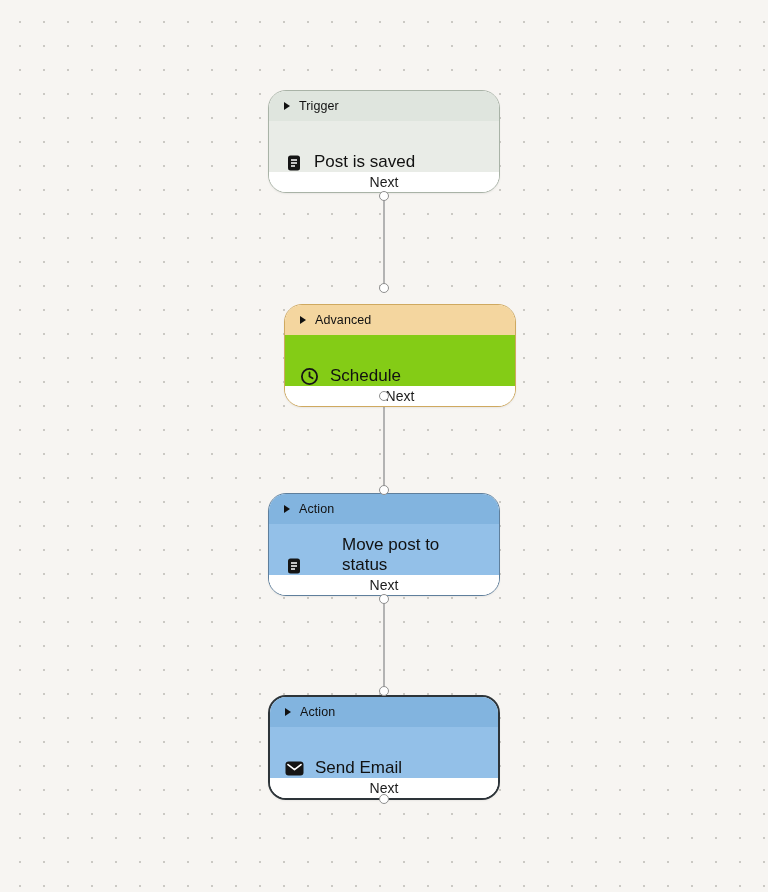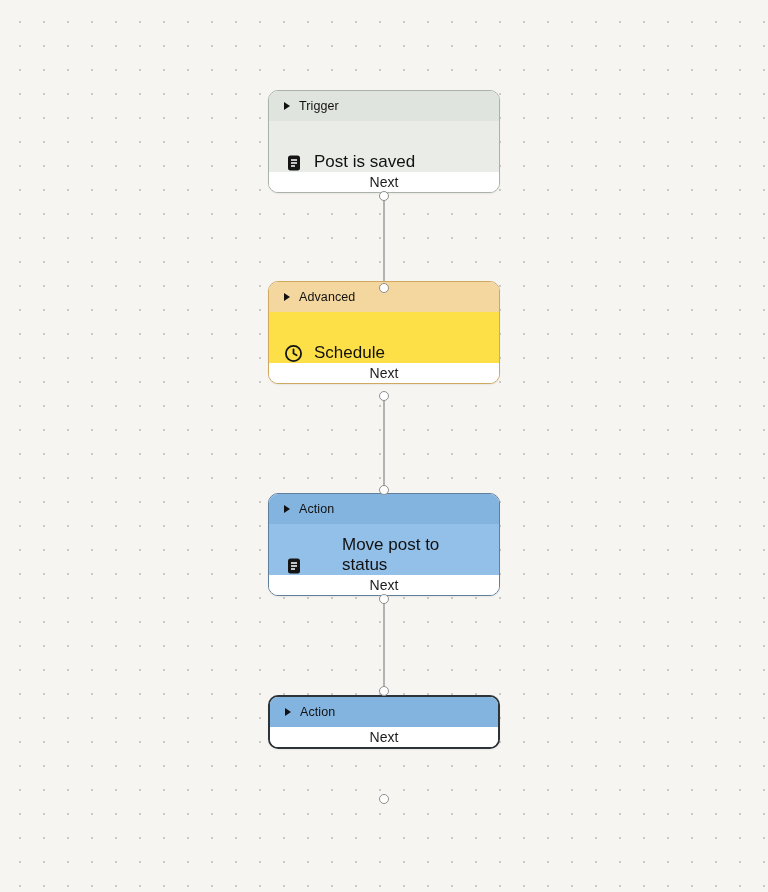--- a/index.html
+++ b/index.html
@@ -18,21 +18,21 @@
     background-position: 8px 10px;
     font-family: "Liberation Sans", sans-serif;
   }
 
   
   .node {
     position: absolute;
     left: 268px;
     width: 232px;
     border: 1px solid #999;
-    border-radius: 10px;
+    border-radius: 18px;
     overflow: hidden;
     background: #ffffff;
     box-sizing: border-box;
     z-index: 2;
     box-shadow: 0 1px 2px rgba(0,0,0,0.06);
   }
   .node-selected { border-width: 2px; }
 
   .node-header {
     display: flex;
@@ -128,26 +128,26 @@
           <line x1="6" y1="12" x2="10" y2="12" stroke="#fff" stroke-width="1.5"></line>
         </svg>
       </span>
       <span class="node-title">Post is saved</span>
     </div>
     <div class="node-footer">
       <span class="next-label">Next</span>
     </div>
   </div>
 
-  <div class="node" style="top: 281px; border-color: rgb(207, 169, 96);">
+  <div class="node" style="top: 304px; border-color: rgb(207, 169, 96); margin-left: 16px;">
     <div class="node-header" style="background: rgb(244, 214, 159);">
       <span class="caret"></span>
       <span class="node-category">Advanced</span>
     </div>
-    <div class="node-body" style="background: #fde047;">
+    <div class="node-body" style="background: #84cc16;">
       <span class="node-icon">
         <svg width="19" height="19" viewBox="0 0 19 19">
           <circle cx="9.5" cy="9.5" r="7.6" fill="none" stroke="#151515" stroke-width="1.8"></circle>
           <path d="M9.5 5.3 V9.5 L12.6 11.2" fill="none" stroke="#151515" stroke-width="1.8" stroke-linecap="round" stroke-linejoin="round"></path>
         </svg>
       </span>
       <span class="node-title">Schedule</span>
     </div>
     <div class="node-footer">
       <span class="next-label">Next</span>
@@ -172,20 +172,29 @@
     </div>
     <div class="node-footer">
       <span class="next-label">Next</span>
     </div>
   </div>
 
   <div class="node node-selected" style="top: 695px; border-color: rgb(45, 52, 57);">
     <div class="node-header" style="background: rgb(130, 180, 223);">
       <span class="caret"></span>
       <span class="node-category">Action</span>
+    </div>
+    <div class="node-body" style="background: rgb(147, 192, 232);">
+      <span class="node-icon">
+        <svg width="19" height="15" viewBox="0 0 19 15">
+          <rect x="0.5" y="0.5" width="18" height="14" rx="3" fill="#151515"></rect>
+          <path d="M3 3.6 L9.5 8.6 L16 3.6" fill="none" stroke="#fff" stroke-width="1.7" stroke-linecap="round" stroke-linejoin="round"></path>
+        </svg>
+      </span>
+      <span class="node-title">Send Email</span>
     </div>
     <div class="node-footer">
       <span class="next-label">Next</span>
     </div>
   </div>
 
   <div class="port" style="top: 191px; background: rgb(255, 255, 255); border-color: rgb(143, 143, 143);"></div>
   <div class="port" style="top: 283px; background: rgb(255, 255, 255); border-color: rgb(143, 143, 143);"></div>
   <div class="port" style="top: 391px; background: rgb(255, 255, 255); border-color: rgb(143, 143, 143);"></div>
   <div class="port" style="top: 485px; background: rgb(255, 255, 255); border-color: rgb(143, 143, 143);"></div>

